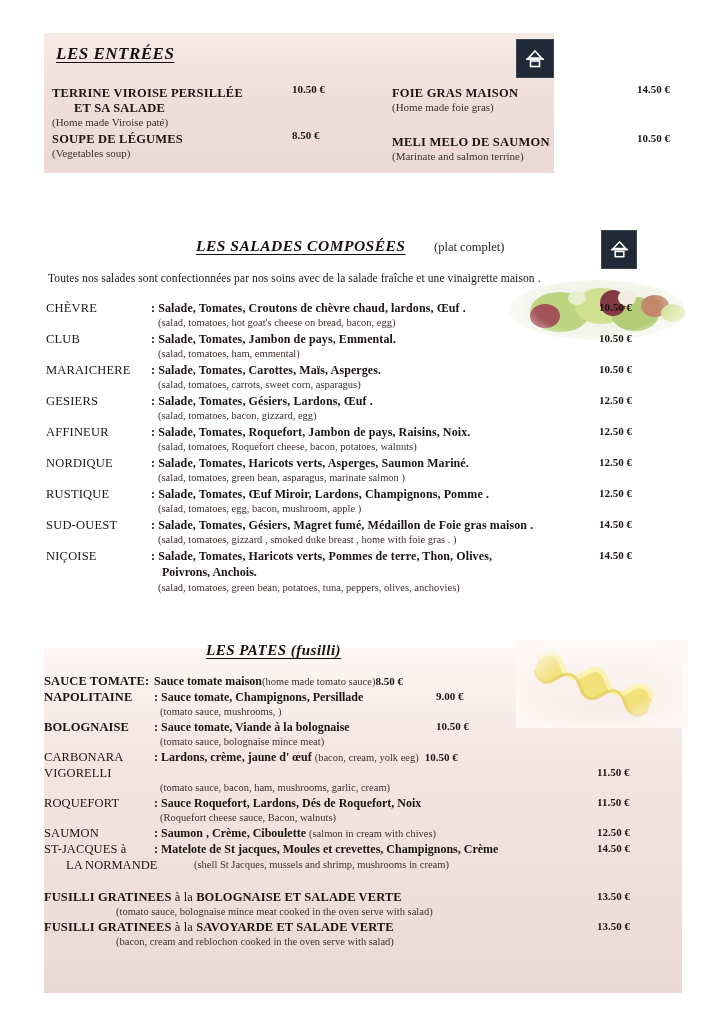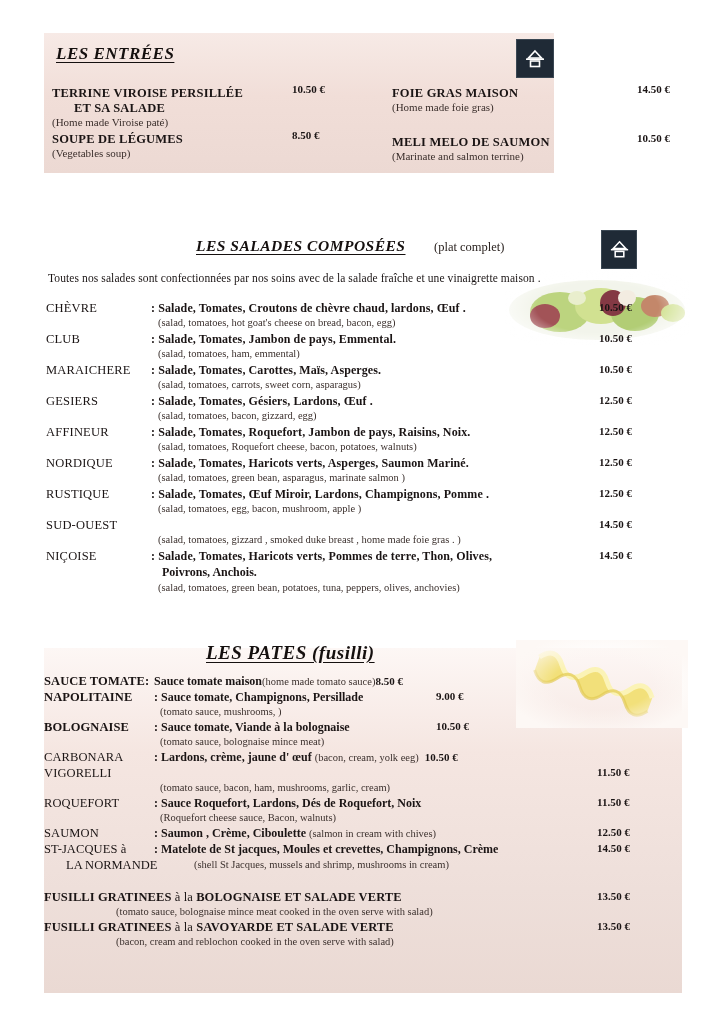--- a/index.html
+++ b/index.html
@@ -179,21 +179,21 @@
     left: 44px;
     top: 648px;
     width: 638px;
     height: 345px;
     background: linear-gradient(180deg, #fdf7f5 0%, #f5e6e1 30%, #eedfda 70%, #ead9d3 100%);
   }
   #pates-title {
     position: absolute;
     left: 206px;
     top: 642px;
-    font-size: 19px;
+    font-size: 15px;
   }
   #pates-list {
     position: absolute;
     left: 44px;
     top: 674px;
     width: 638px;
   }
   .p-row { position: relative; padding-left: 9px; }
   .p-name {
     position: absolute;
@@ -372,22 +372,23 @@
 
   <div class="s-row" style="height:30px">
     <span class="s-name">RUSTIQUE</span>
     <span class="s-desc">: Salade, Tomates, Œuf Miroir, Lardons, Champignons, Pomme .</span>
     <span class="s-price">12.50 €</span>
     <span class="s-sub" style="top:16px">(salad, tomatoes, egg, bacon, mushroom, apple )</span>
   </div>
 
   <div class="s-row" style="height:30px">
     <span class="s-name">SUD-OUEST</span>
+    <span class="s-desc">: Salade, Tomates, Gésiers, Magret fumé, Médaillon de Foie gras maison .</span>
     <span class="s-price">14.50 €</span>
-    <span class="s-sub" style="top:16px">(salad, tomatoes, gizzard , smoked duke breast , home made foie gras .  )</span>
+    <span class="s-sub" style="top:16px">(salad, tomatoes, gizzard , smoked duke breast , home with foie gras .  )</span>
   </div>
 
   <div class="s-row" style="height:48px">
     <span class="s-name">NIÇOISE</span>
     <span class="s-desc">: Salade, Tomates, Haricots verts, Pommes de terre, Thon, Olives,</span>
     <span class="s-price">14.50 €</span>
     <span class="s-desc2">Poivrons, Anchois.</span>
     <span class="s-sub" style="top:33px">(salad, tomatoes, green bean, potatoes, tuna, peppers, olives, anchovies)</span>
   </div>
 

